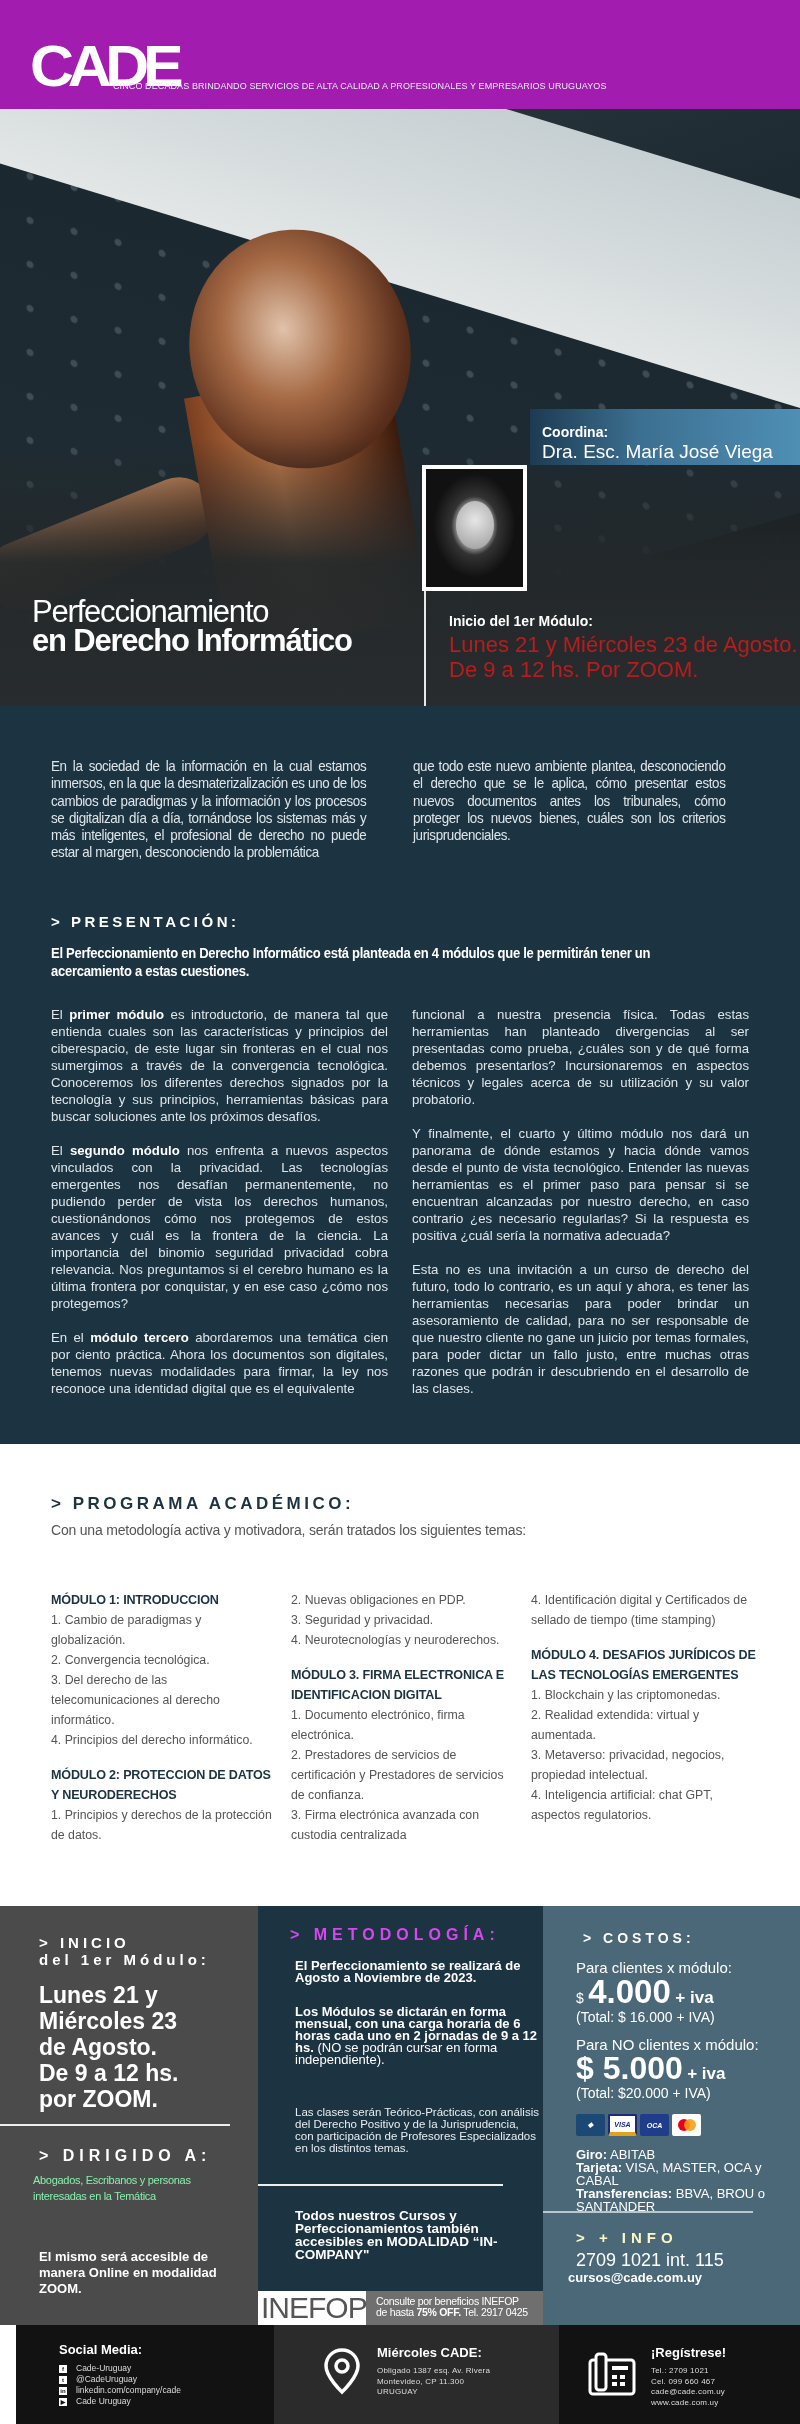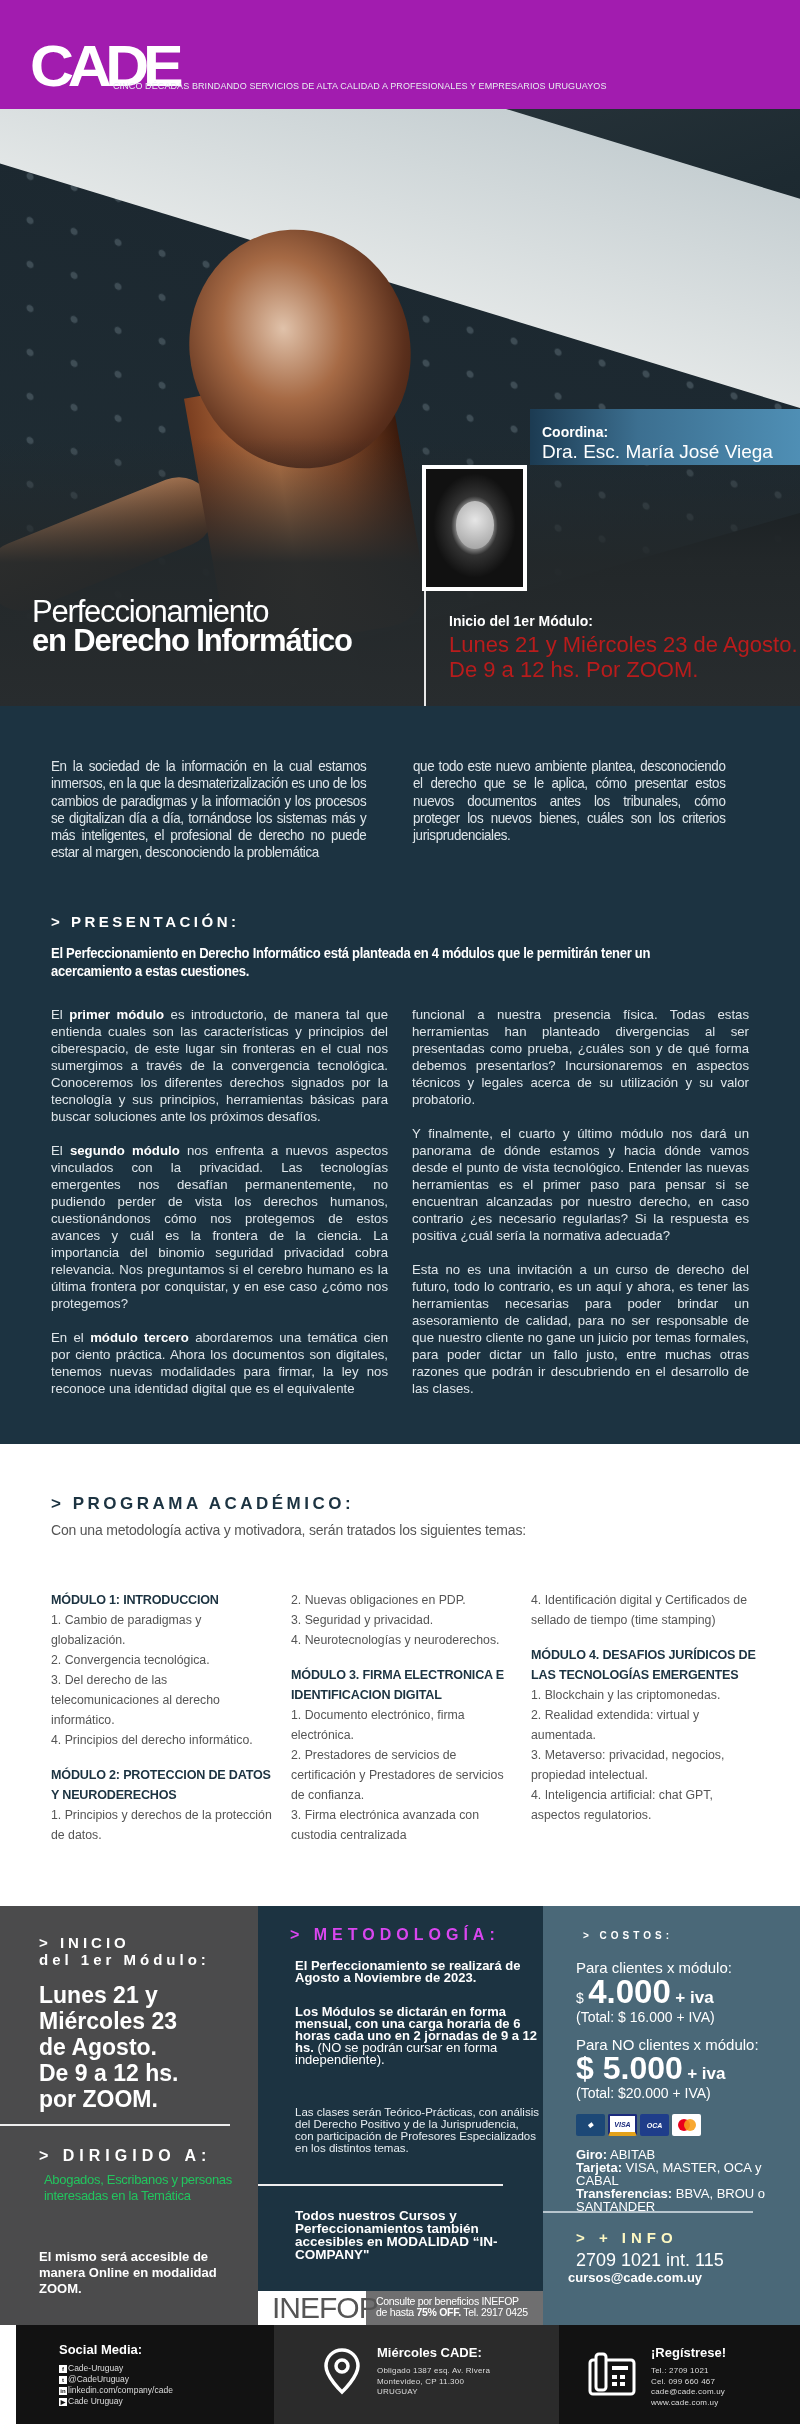--- a/index.html
+++ b/index.html
@@ -53,36 +53,36 @@
 .pcol{position:absolute;top:146px;width:225px;font-size:12.3px;line-height:20px;color:#555}
 .pcol .mh{font-weight:bold;color:#1c3341;font-size:12.6px;letter-spacing:-0.2px}
 .pcol .gap{height:15px}
 .pc1{left:51px}.pc2{left:291px}.pc3{left:531px}
 
 .inicio{position:absolute;left:0;top:1906px;width:258px;height:419px;background:#4b4b4c}
 .inicio-h{position:absolute;left:39px;top:28px;font-size:15px;font-weight:bold;letter-spacing:4px;line-height:17px;color:#fff}
 .inicio-date{position:absolute;left:39px;top:76px;font-size:23px;font-weight:bold;line-height:26px;color:#fff}
 .inicio-hr{position:absolute;left:0;top:218px;width:230px;height:2px;background:#eee}
 .dir-h{position:absolute;left:39px;top:241px;font-size:16px;font-weight:bold;letter-spacing:5px;color:#fff}
-.dir-txt{position:absolute;left:44px;top:266px;width:200px;font-size:13px;line-height:16px;color:#22c55e;letter-spacing:-0.3px}
+.dir-txt{position:absolute;left:33px;top:266px;width:200px;font-size:11px;line-height:16px;color:#86efac;letter-spacing:-0.3px}
 .dir-note{position:absolute;left:39px;top:343px;width:200px;font-size:13px;font-weight:bold;line-height:16px;color:#fff}
 
 .metod{position:absolute;left:258px;top:1906px;width:285px;height:419px;background:#1c3341}
 .met-h{position:absolute;left:32px;top:20px;font-size:16px;font-weight:bold;letter-spacing:5px;color:#d946ef}
 .met-p1{position:absolute;left:37px;top:54px;width:245px;font-size:13px;font-weight:bold;line-height:12px;color:#fff}
 .met-p2{position:absolute;left:37px;top:100px;width:245px;font-size:13px;line-height:12px;color:#fff}
 .met-p3{position:absolute;left:37px;top:200px;width:245px;font-size:11.5px;line-height:12px;color:#e8eef2}
 .met-hr{position:absolute;left:0;top:278px;width:245px;height:2px;background:#eee}
 .met-p4{position:absolute;left:37px;top:303px;width:245px;font-size:13.5px;font-weight:bold;line-height:13px;color:#fff}
 .inefop{position:absolute;left:0;top:385px;width:285px;height:34px;background:#6f6f70}
-.inefop-logo{position:absolute;left:0;top:0;width:108px;height:34px;background:#fff;color:#555;font-size:30px;letter-spacing:-1px;line-height:34px;padding-left:14px}
+.inefop-logo{position:absolute;left:0;top:0;width:108px;height:34px;background:#fff;color:#555;font-size:30px;letter-spacing:-1px;line-height:34px;padding-left:3px}
 .inefop-txt{position:absolute;left:118px;top:5px;font-size:10.5px;line-height:11px;color:#fff;letter-spacing:-0.3px}
 
 .costos{position:absolute;left:543px;top:1906px;width:257px;height:419px;background:#4a6878}
-.cost-h{position:absolute;left:40px;top:24px;font-size:10px;font-weight:bold;letter-spacing:4px;color:#fff}
+.cost-h{position:absolute;left:40px;top:24px;font-size:14px;font-weight:bold;letter-spacing:4px;color:#fff}
 .cost-l1{position:absolute;left:33px;top:53px;font-size:15px;color:#fff}
 .cost-p1{position:absolute;left:33px;top:67px;color:#fff;font-weight:bold;white-space:nowrap}
 .cost-p1 .cur{font-size:14px;font-weight:normal}
 .cost-p1 .big{font-size:33px}
 .cost-p1 .iva{font-size:17px}
 .cost-t1{position:absolute;left:33px;top:103px;font-size:14px;color:#fff}
 .cost-l2{position:absolute;left:33px;top:130px;font-size:15px;color:#fff}
 .cost-p2{position:absolute;left:33px;top:144px;color:#fff;font-weight:bold;white-space:nowrap}
 .cost-p2 .big{font-size:32px}
 .cost-p2 .iva{font-size:17px}
@@ -101,21 +101,21 @@
 .info-h{position:absolute;left:33px;top:323px;font-size:15px;font-weight:bold;letter-spacing:5px;color:#fef9c3}
 .info-tel{position:absolute;left:33px;top:344px;font-size:18px;color:#fff}
 .info-mail{position:absolute;left:25px;top:364px;font-size:13px;font-weight:bold;color:#fff}
 
 .footer{position:absolute;left:16px;top:2325px;width:800px;height:99px}
 .f1{position:absolute;left:0;top:0;width:258px;height:99px;background:#121212}
 .f2{position:absolute;left:258px;top:0;width:285px;height:99px;background:#2b2b2b}
 .f3{position:absolute;left:543px;top:0;width:257px;height:99px;background:#121212}
 .f-h{position:absolute;font-size:13px;font-weight:bold;color:#fff}
 .social{position:absolute;left:43px;top:38px;font-size:8.5px;line-height:11px;color:#ddd}
-.social .row{display:flex;align-items:center;gap:1px}
+.social .row{display:flex;align-items:center;gap:9px}
 .social .ic{width:8px;height:8px;background:#fff;color:#111;font-size:6px;font-weight:bold;line-height:8px;text-align:center}
 .addr{position:absolute;left:103px;top:41px;font-size:8px;line-height:10.5px;color:#ddd;letter-spacing:.2px}
 .reg{position:absolute;left:92px;top:41px;font-size:8px;line-height:10.5px;color:#ddd;letter-spacing:.2px}
 .pin{position:absolute;left:48px;top:22px}
 .phone{position:absolute;left:29px;top:27px}
 </style>
 </head>
 <body>
 
 <div class="header">

